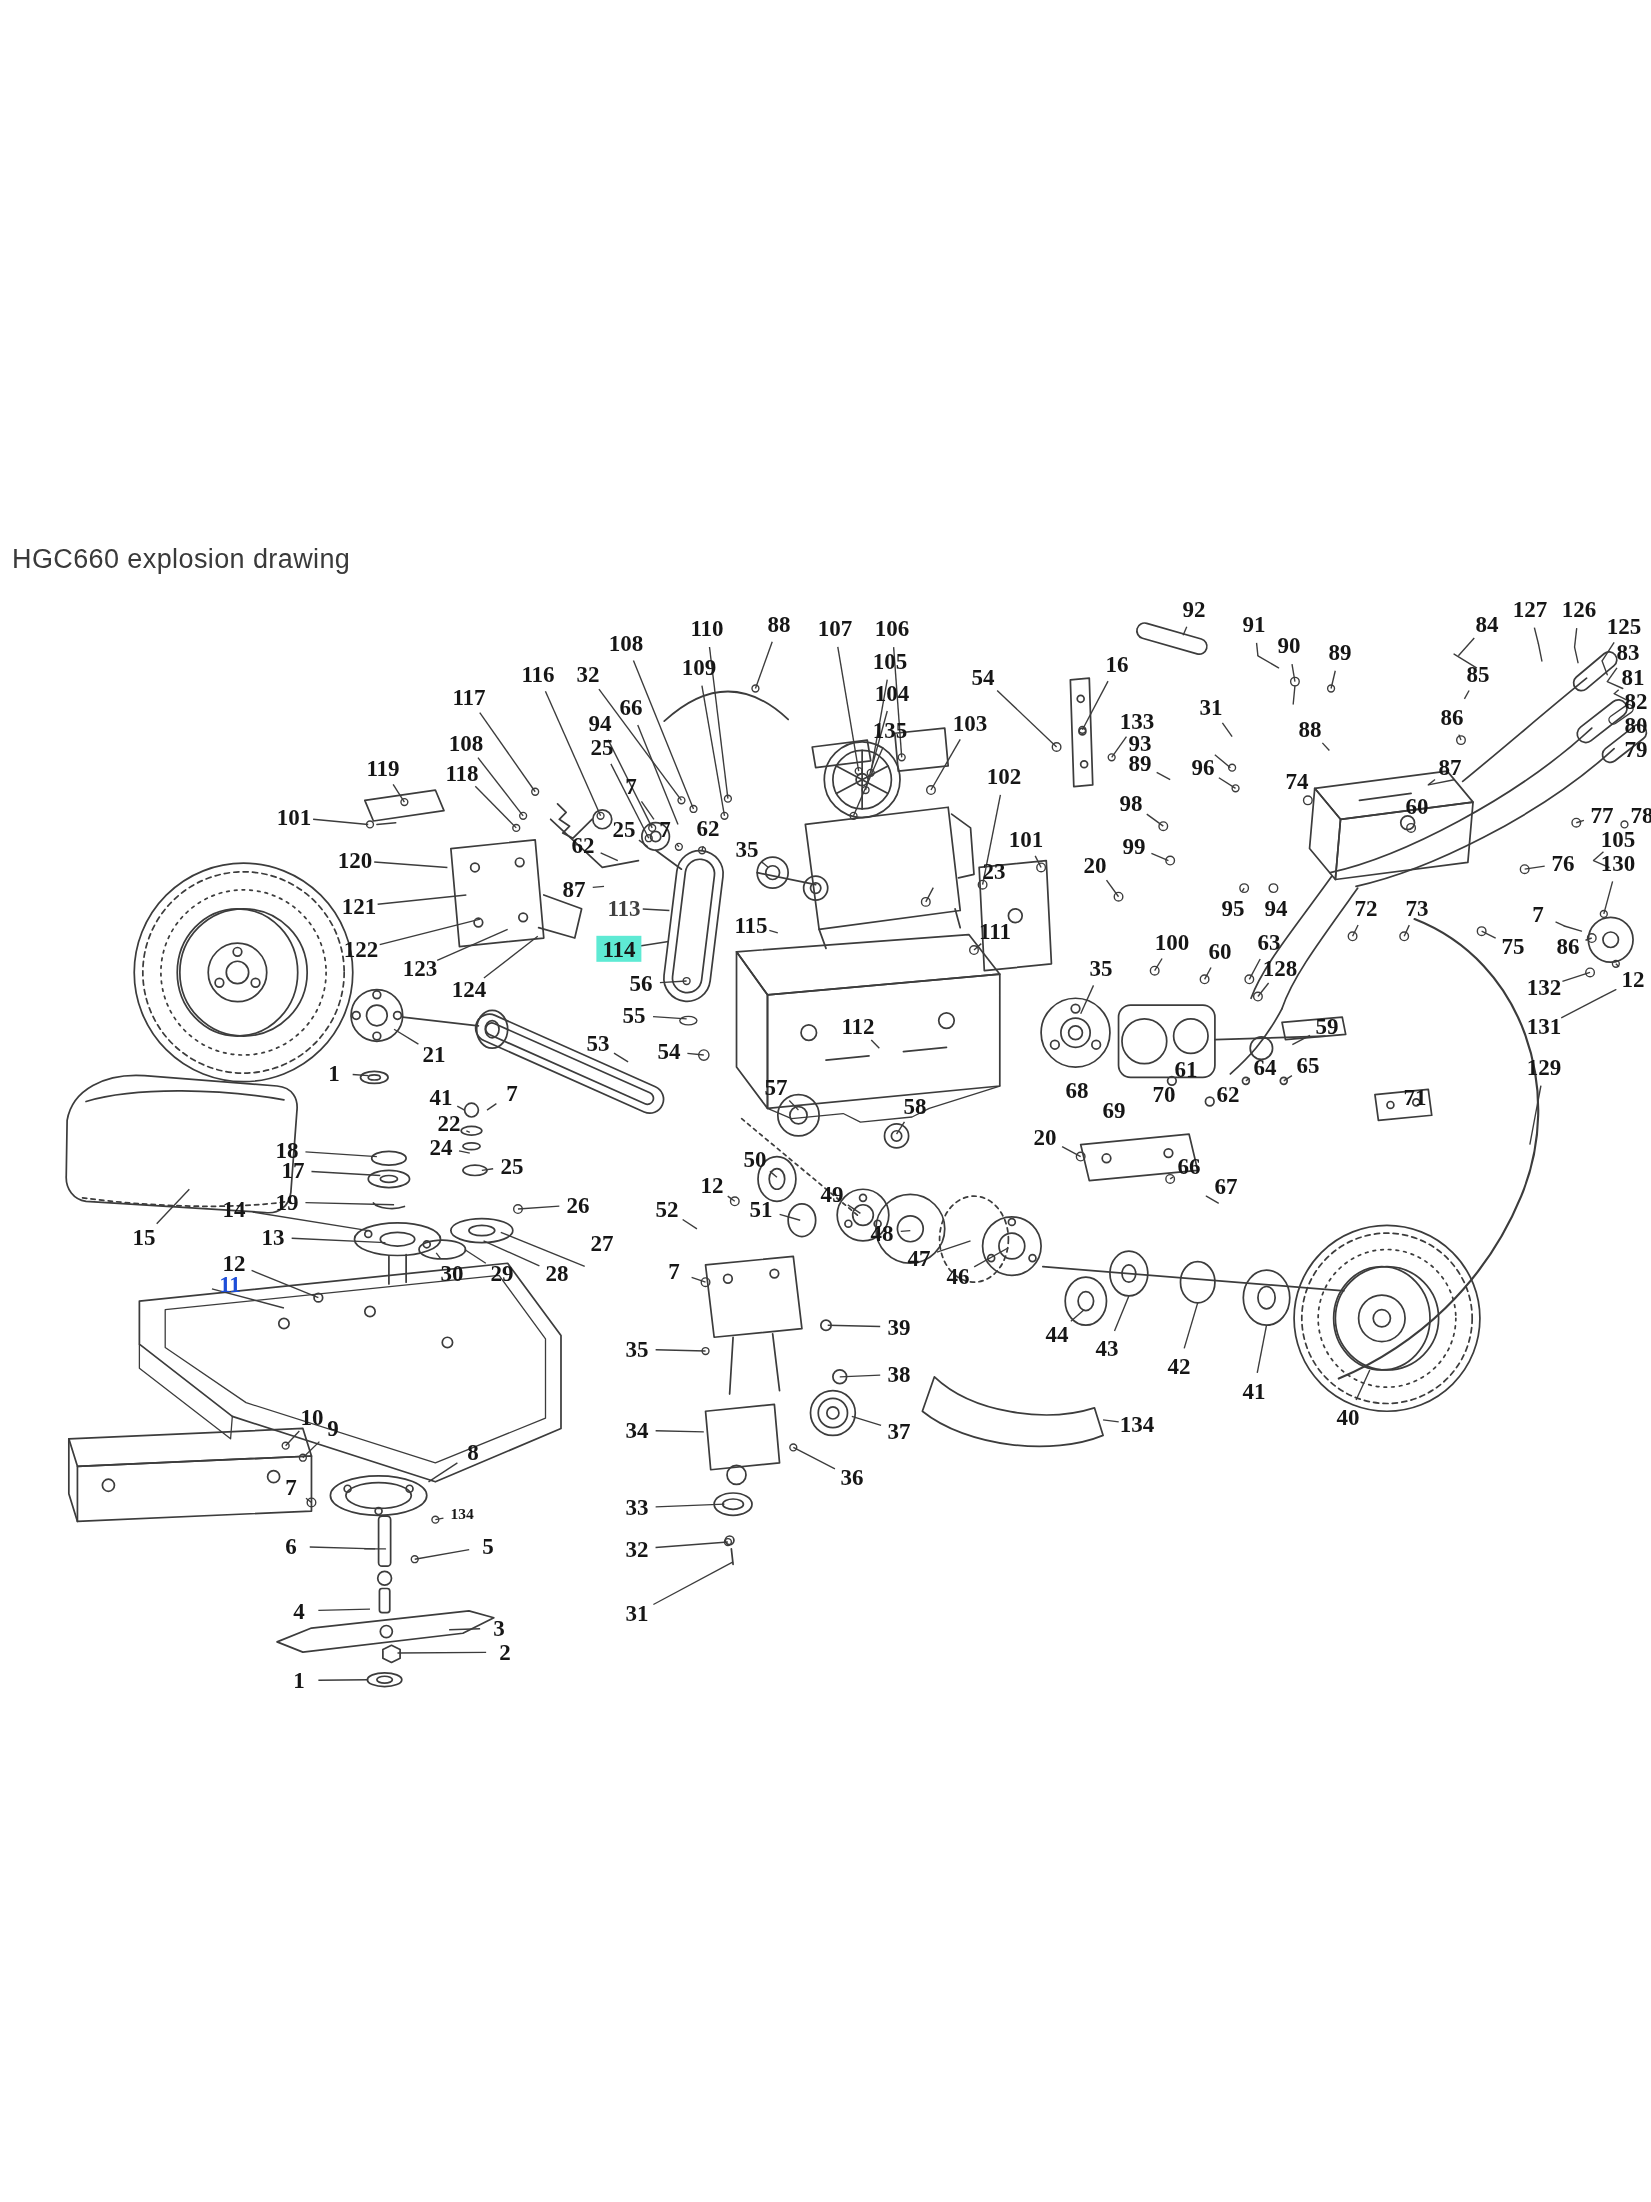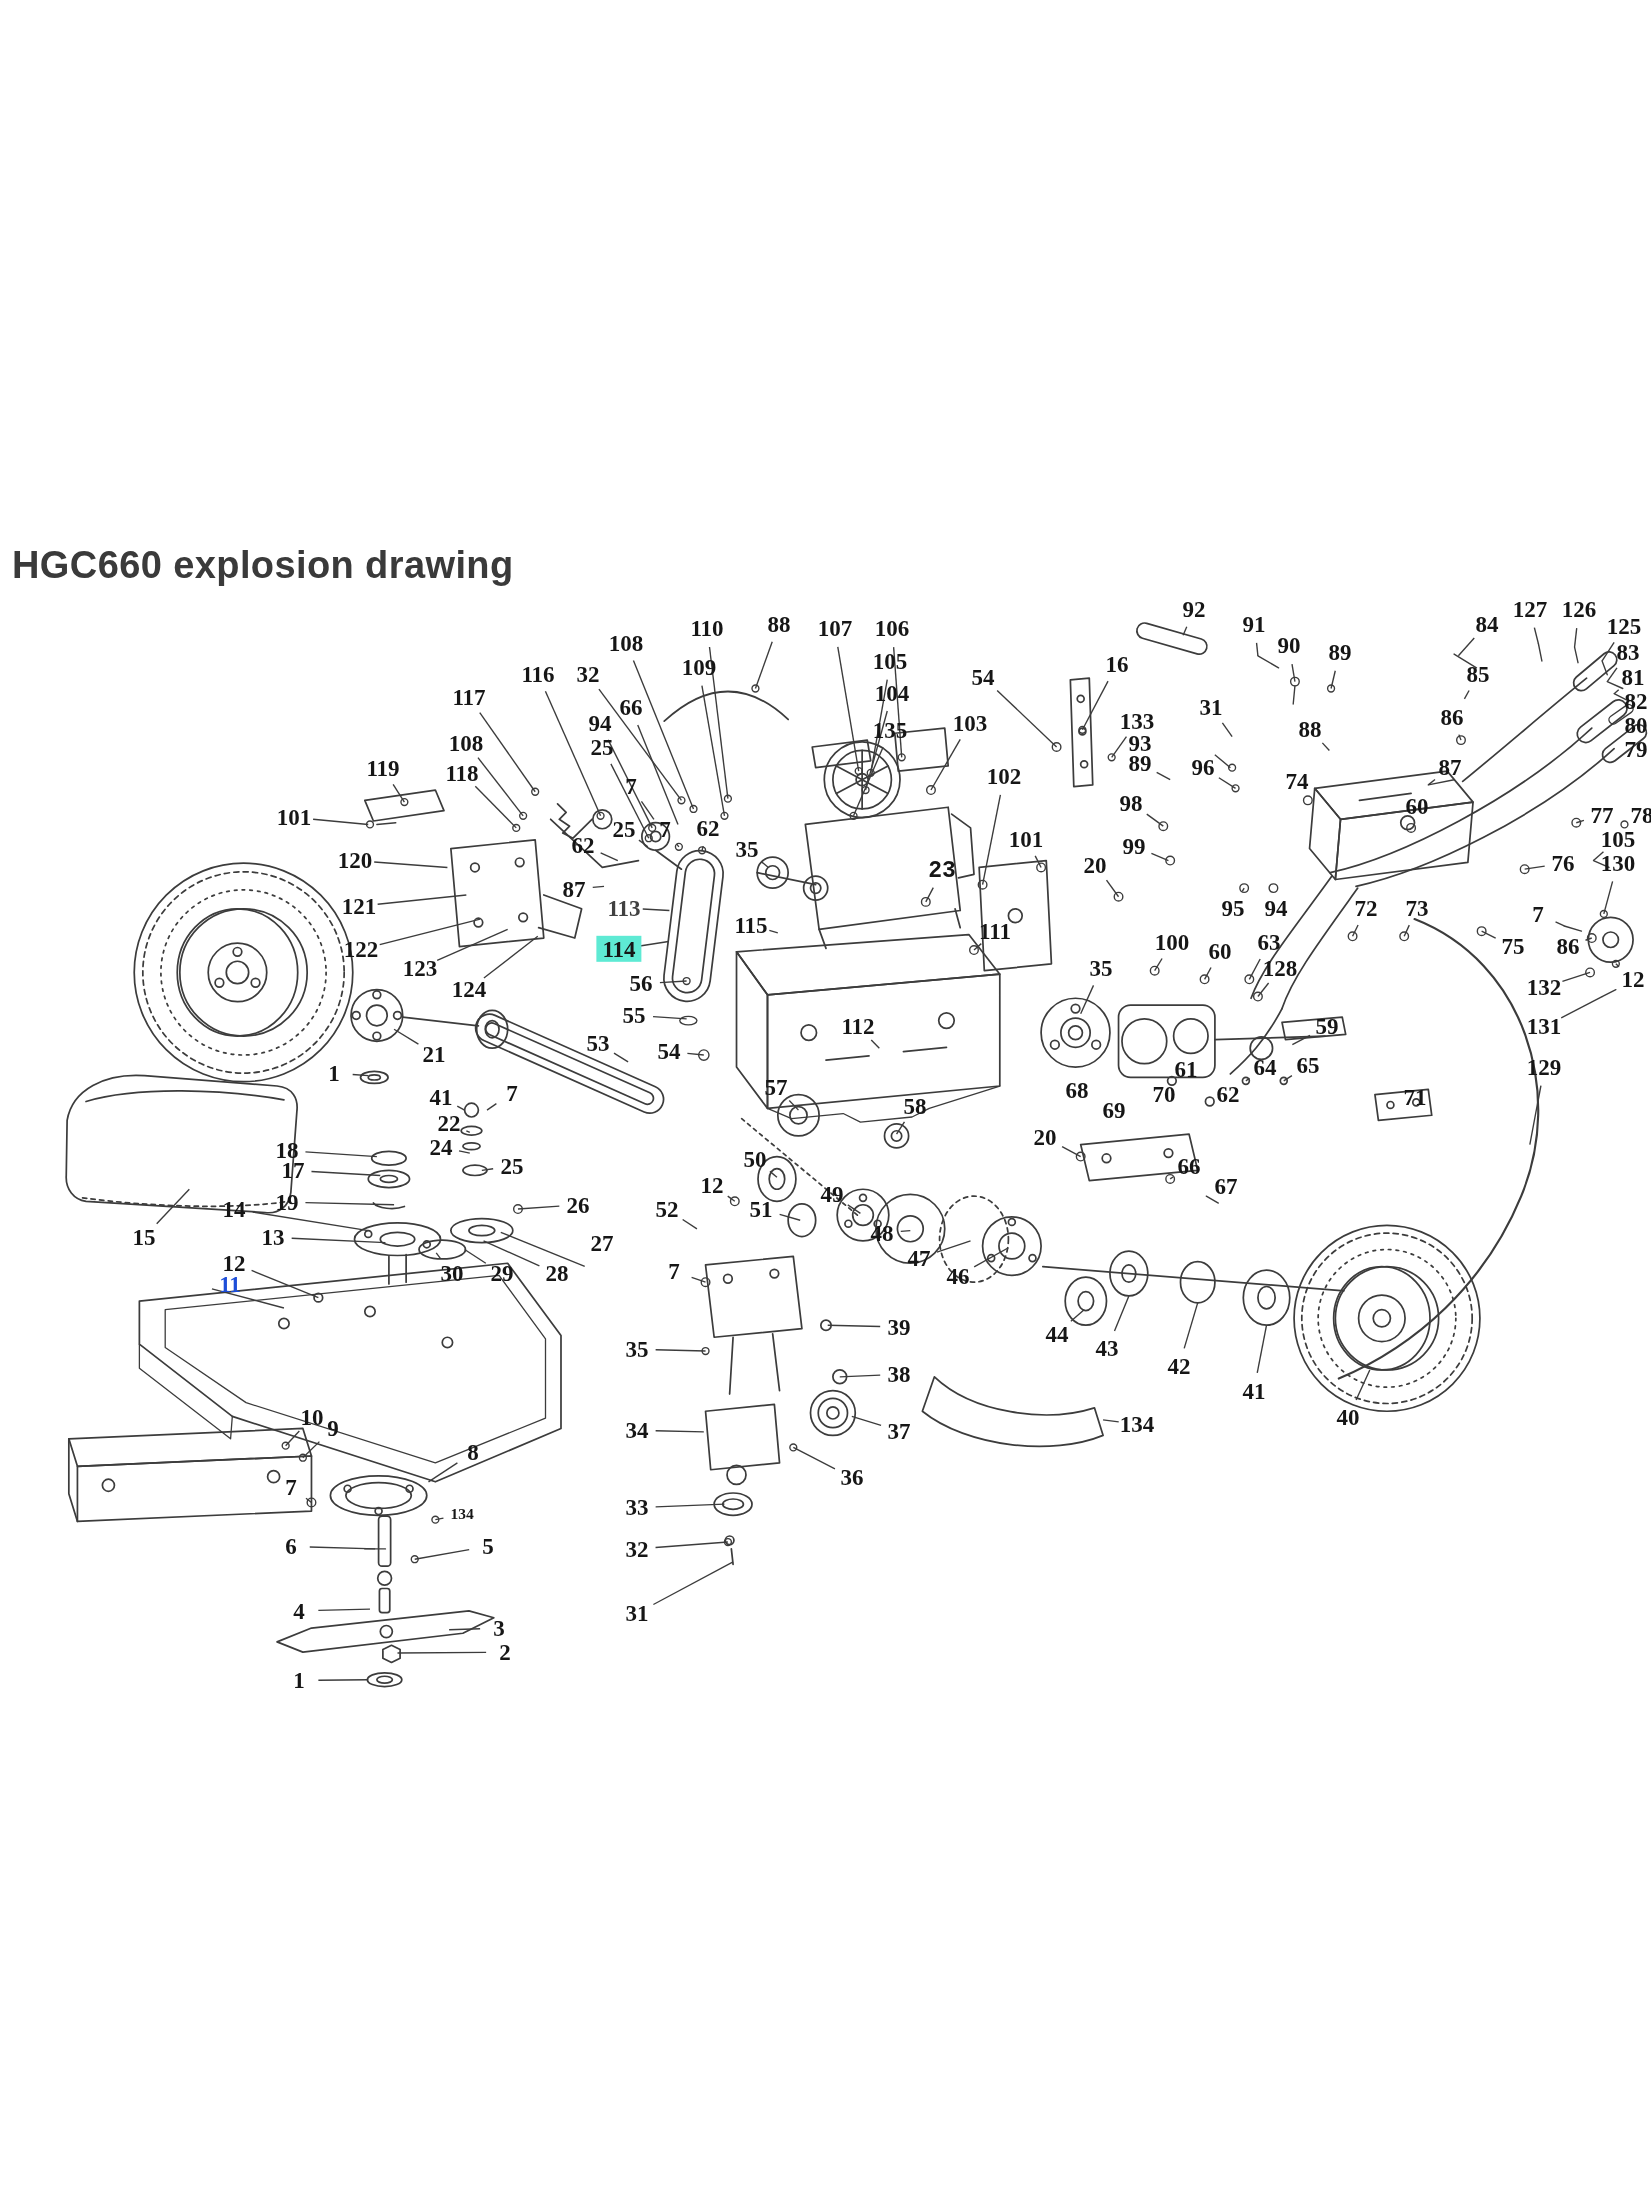--- a/index.html
+++ b/index.html
@@ -2,21 +2,21 @@
 <html style="font-size:13.8px"><head>
 <meta charset="utf-8">
 <style>
   html,body { margin:0; padding:0; background:#ffffff; }
   .page {
     position:relative; width:1652px; height:2203px; background:#ffffff;
     overflow:hidden; font-family:"Liberation Sans", sans-serif;
   }
   .title {
     position:absolute; left:12px; top:544px;
-    font-size:38px; font-weight:700; color:#3a3a3a; letter-spacing:0.4px;
+    font-size:27px; font-weight:400; color:#3a3a3a; letter-spacing:0.4px;
   }
   #drawing, #leader-svg {
     position:absolute; left:0; top:0; width:1652px; height:2203px;
   }
   #leader-svg line { stroke:#3c3c3c; stroke-width:1.6; }
   #label-layer { position:absolute; left:0; top:0; width:1652px; height:2203px; }
   .part-label {
     position:absolute; transform:translate(-50%,-50%);
     font-family:"Liberation Serif", serif; font-weight:700;
     font-size:23px; line-height:1; color:#161616; white-space:nowrap;
@@ -637,21 +637,21 @@
       <div class="part-label" style="left: 708px; top: 828px; color: rgb(22, 22, 22);">62</div>
       <div class="part-label" style="left: 1026px; top: 839px; color: rgb(22, 22, 22);">101</div>
       <div class="part-label" style="left: 1618px; top: 839px; color: rgb(22, 22, 22);">105</div>
       <div class="part-label" style="left: 1134px; top: 846px; color: rgb(22, 22, 22);">99</div>
       <div class="part-label" style="left: 583px; top: 845px; color: rgb(22, 22, 22);">62</div>
       <div class="part-label" style="left: 747px; top: 849px; color: rgb(22, 22, 22);">35</div>
       <div class="part-label" style="left: 355px; top: 860px; color: rgb(22, 22, 22);">120</div>
       <div class="part-label" style="left: 1618px; top: 863px; color: rgb(22, 22, 22);">130</div>
       <div class="part-label" style="left: 1563px; top: 863px; color: rgb(22, 22, 22);">76</div>
       <div class="part-label" style="left: 1095px; top: 865px; color: rgb(22, 22, 22);">20</div>
-      <div class="part-label" style="left: 942px; top: 871px; color: rgb(22, 22, 22); font-family: Liberation Mono, monospace;">23</div>
+      <div class="part-label" style="left: 994px; top: 871px; color: rgb(22, 22, 22);">23</div>
       <div class="part-label" style="left: 574px; top: 889px; color: rgb(22, 22, 22);">87</div>
       <div class="part-label" style="left: 359px; top: 906px; color: rgb(22, 22, 22);">121</div>
       <div class="part-label" style="left: 624px; top: 908px; color: #404040;">113</div>
       <div class="part-label" style="left: 1233px; top: 908px; color: rgb(22, 22, 22);">95</div>
       <div class="part-label" style="left: 1276px; top: 908px; color: rgb(22, 22, 22);">94</div>
       <div class="part-label" style="left: 1366px; top: 908px; color: rgb(22, 22, 22);">72</div>
       <div class="part-label" style="left: 1417px; top: 908px; color: rgb(22, 22, 22);">73</div>
       <div class="part-label" style="left: 1538px; top: 914px; color: rgb(22, 22, 22);">7</div>
       <div class="part-label" style="left: 751px; top: 925px; color: rgb(22, 22, 22);">115</div>
       <div class="part-label" style="left: 995px; top: 931px; color: rgb(22, 22, 22);">111</div>

